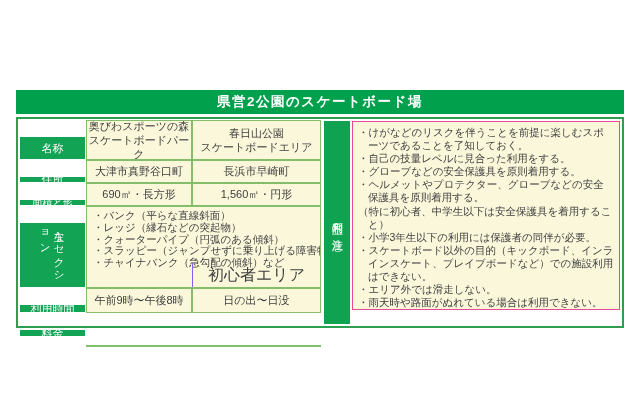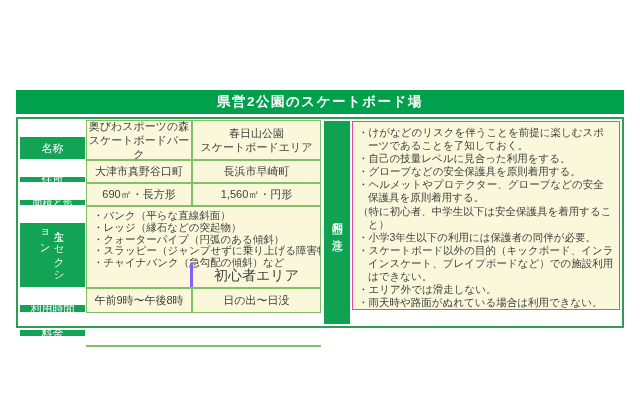--- a/index.html
+++ b/index.html
@@ -44,22 +44,22 @@
   .vtext { writing-mode:vertical-rl; text-orientation:upright; letter-spacing:1px; }
 
   .seccell {
     position:relative; flex-direction:column;
     align-items:flex-start; justify-content:flex-start;
     padding:3px 0 0 6px; box-sizing:border-box; text-align:left;
   }
   .seclist div { font-size:10.5px; line-height:11.8px; white-space:nowrap; }
   .beginner {
     position:absolute; right:0; bottom:0; width:127px; height:24px;
-    border-left:3px solid #8b5cf6;
-    display:flex; align-items:center; justify-content:center; font-size:14px;
+    border-left:1px solid #8b5cf6;
+    display:flex; align-items:center; justify-content:center; font-size:16px;
   }
 
   
   .strip {
     width:26px; margin:2px; background:#0ea251; color:#ffffff;
     display:flex; align-items:center; justify-content:center;
     font-size:11px; letter-spacing:2px; flex:0 0 auto;
   }
   .notes {
     flex:1; margin:2px 2px 16px 0; background:#faf7da;

